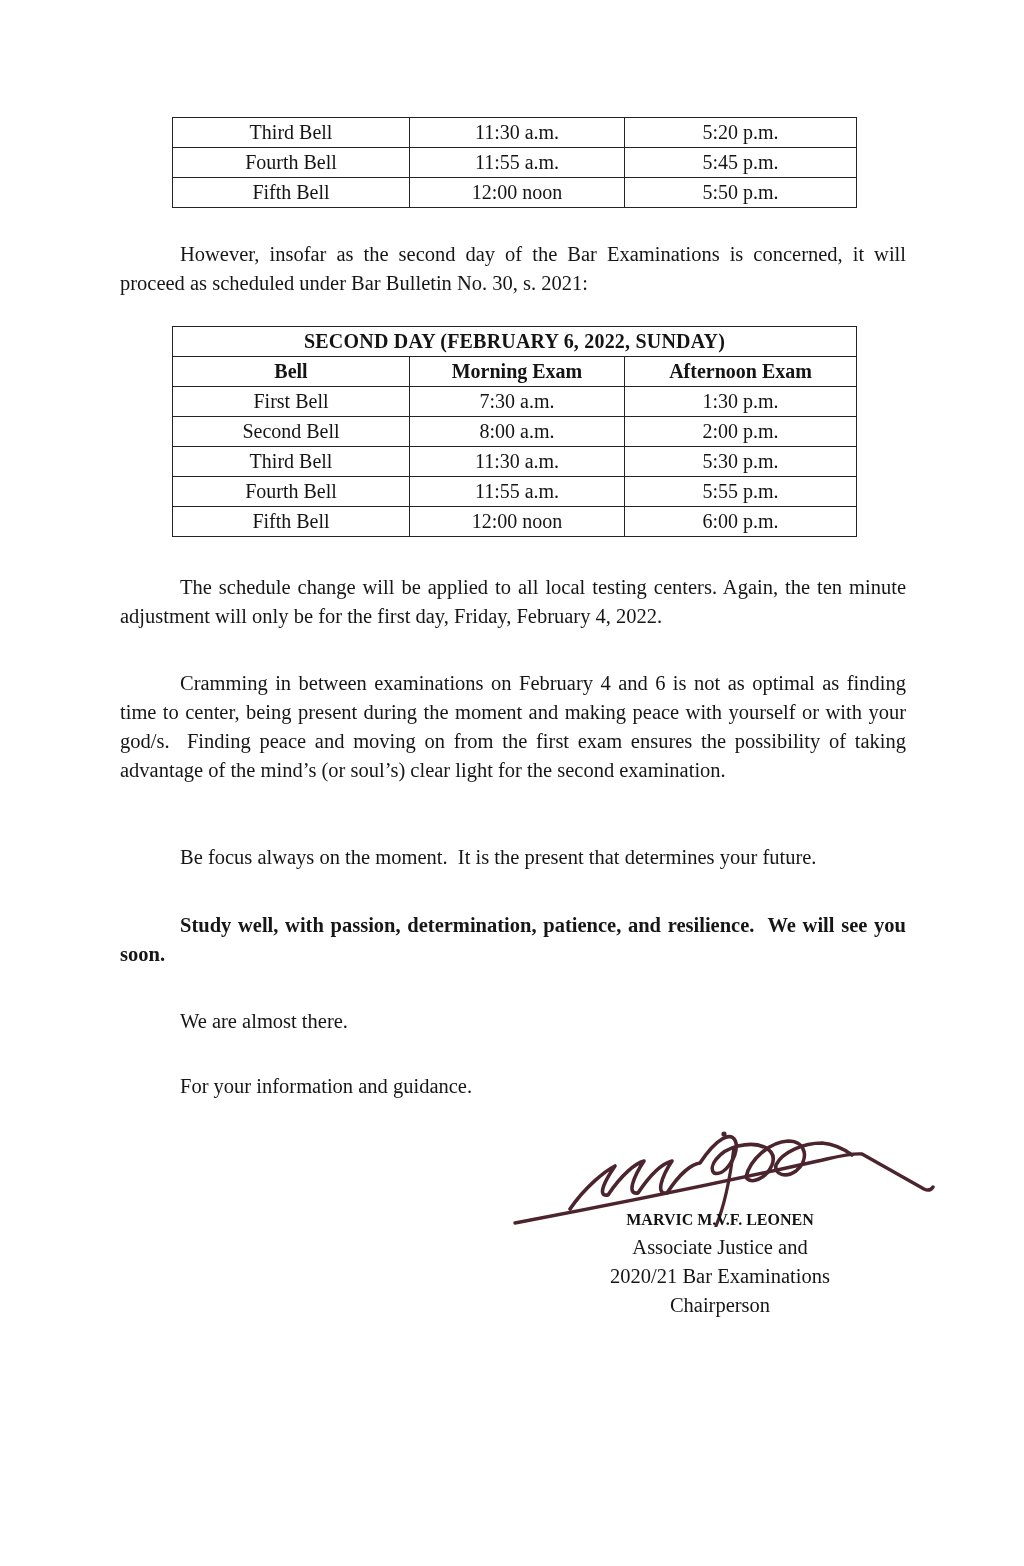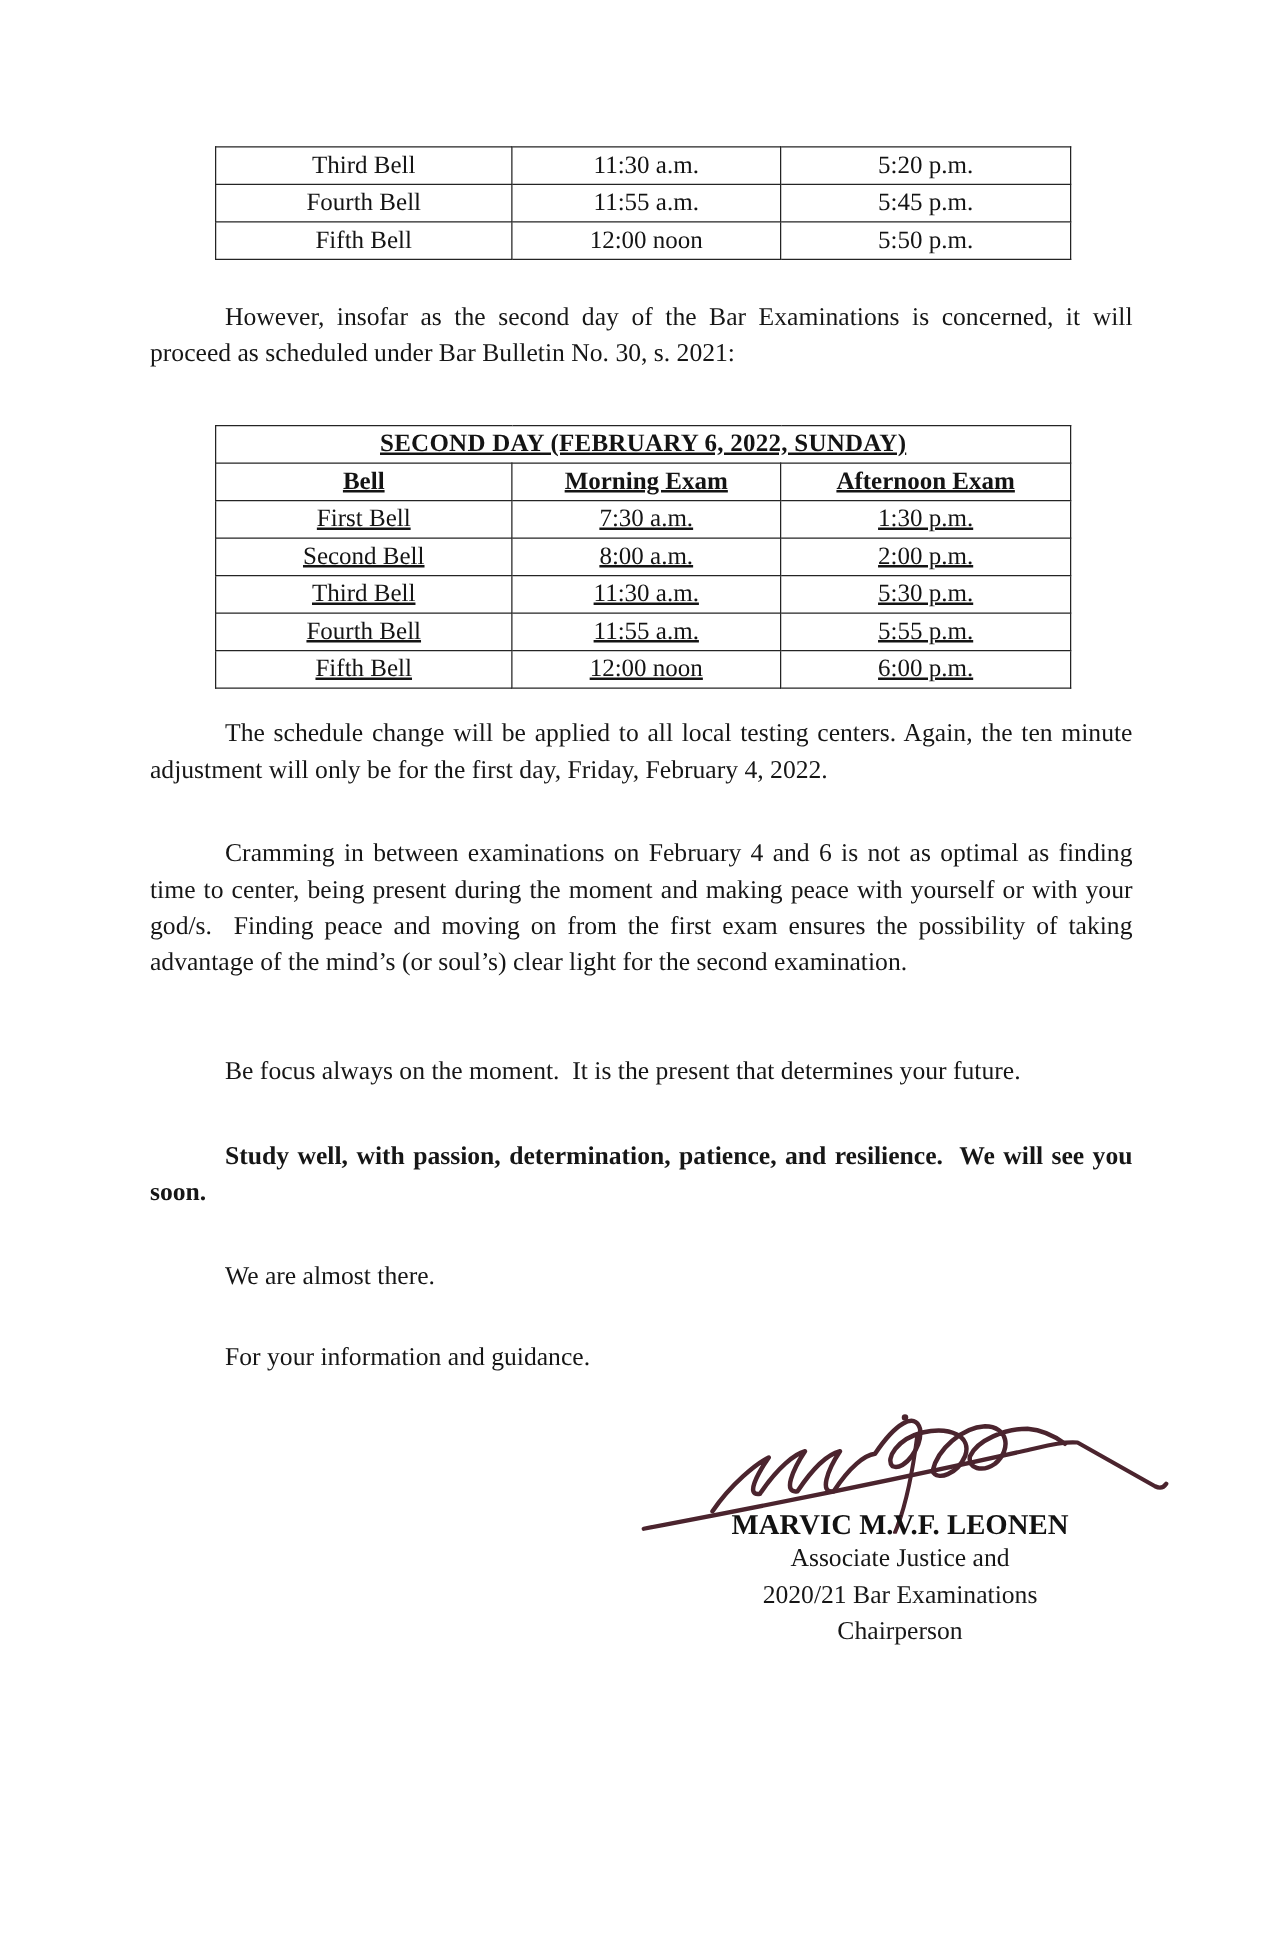--- a/index.html
+++ b/index.html
@@ -17,21 +17,21 @@
   .sched-table {
     position: absolute;
     left: 172px;
     width: 684px;
     border-collapse: collapse;
     table-layout: fixed;
     font-size: 20px;
     color: #141414;
   }
   #table1 { top: 117px; }
-  #table2 { top: 340px; text-decoration: underline; }
+  #table2 { top: 326px; }
   .sched-table td, .sched-table th {
     border: 1.5px solid #242424;
     text-align: center;
     vertical-align: middle;
     height: 27px;
     padding: 0 4px;
     font-weight: normal;
   }
   .sched-table th { font-weight: bold; }
   .sched-table .title-row th { letter-spacing: 0.2px; }
@@ -56,21 +56,21 @@
     position: absolute;
     left: 500px;
     top: 1127px;
     width: 440px;
     text-align: center;
   }
   .sig-ink { display: block; width: 440px; height: 100px; }
   .sig-name {
     margin-top: -20px;
     font-weight: bold;
-    font-size: 23px;
+    font-size: 16px;
     line-height: 26px;
     color: #121212;
     position: relative;
     z-index: 1;
   }
   .sig-title-line {
     font-size: 20.5px;
     line-height: 29px;
     color: #161616;
   }

